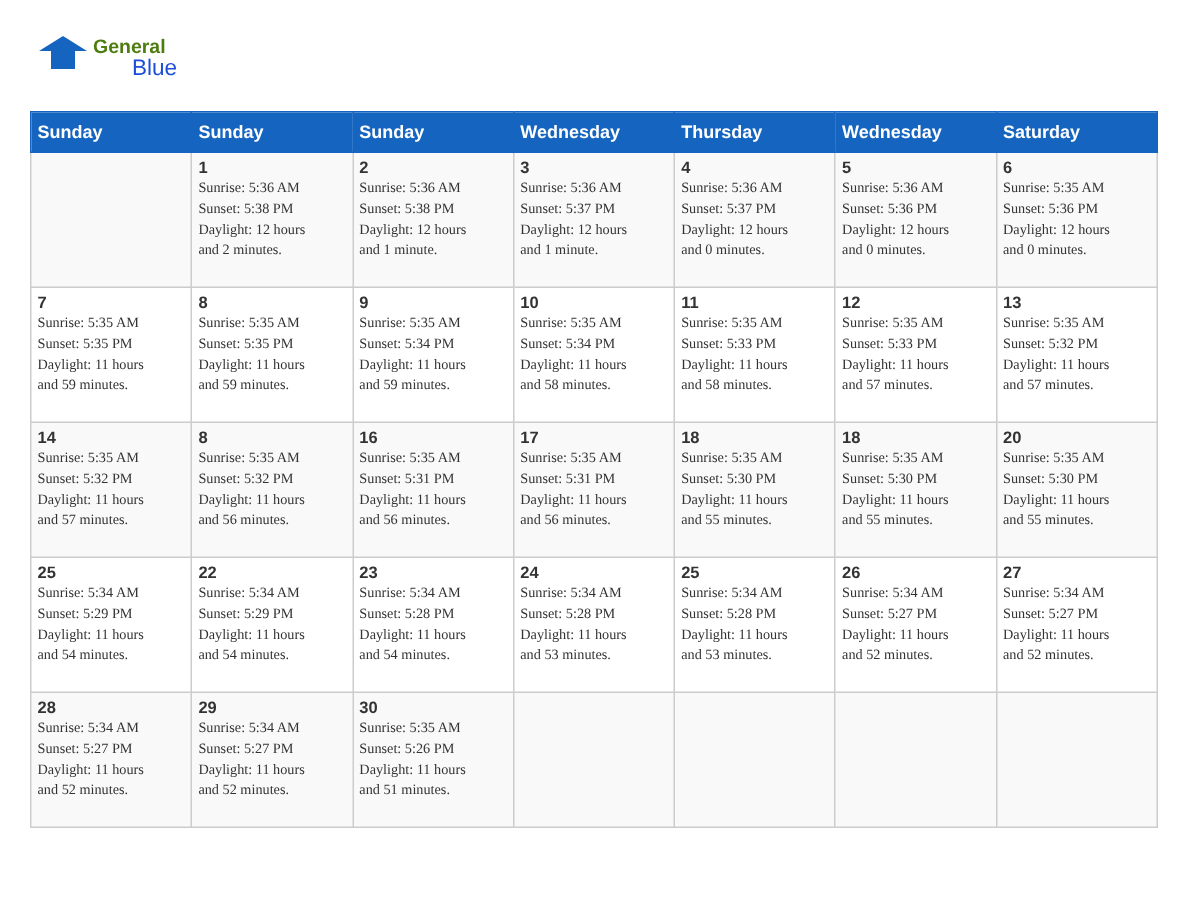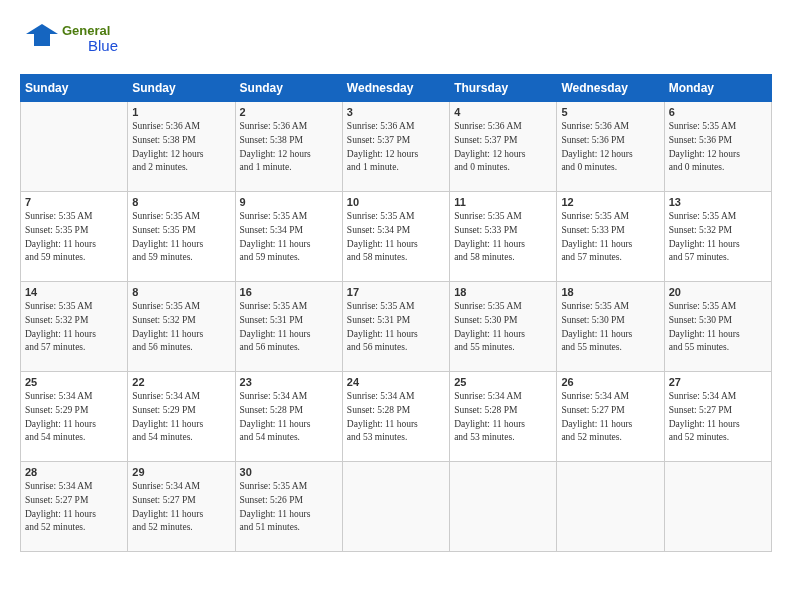--- a/index.html
+++ b/index.html
@@ -95,21 +95,21 @@
 
 <table>
   <thead>
     <tr id="header-row">
         <th>Sunday</th>
         <th>Sunday</th>
         <th>Sunday</th>
         <th>Wednesday</th>
         <th>Thursday</th>
         <th>Wednesday</th>
-        <th>Monday</th>
+        <th>Saturday</th>
       </tr>
   </thead>
   <tbody id="calendar-body">
       <tr>
         <td></td>
         <td>
           <span class="day-num">1</span>
           <div class="cell-info" style="white-space: pre-line;">Sunrise: 5:36 AM
 Sunset: 5:38 PM
 Daylight: 12 hours

